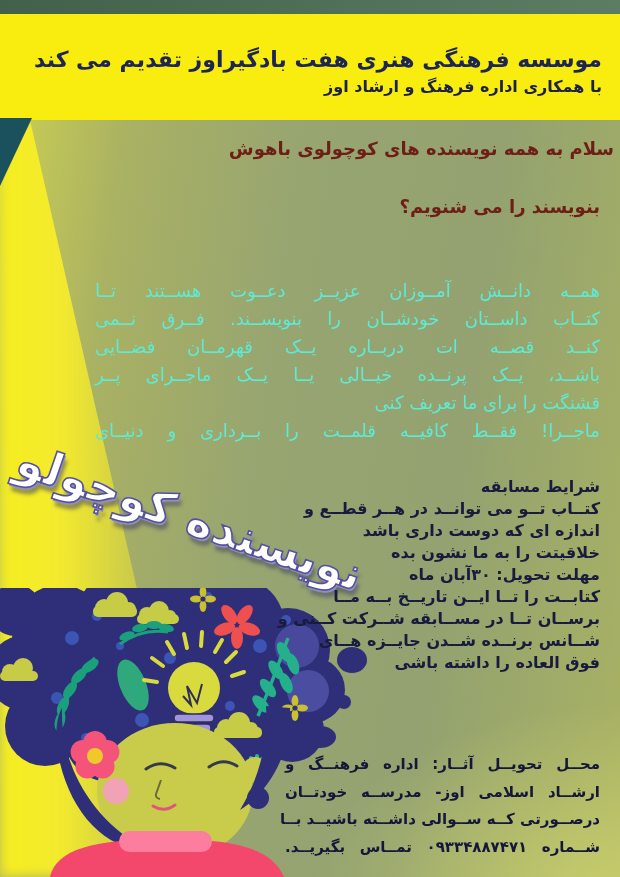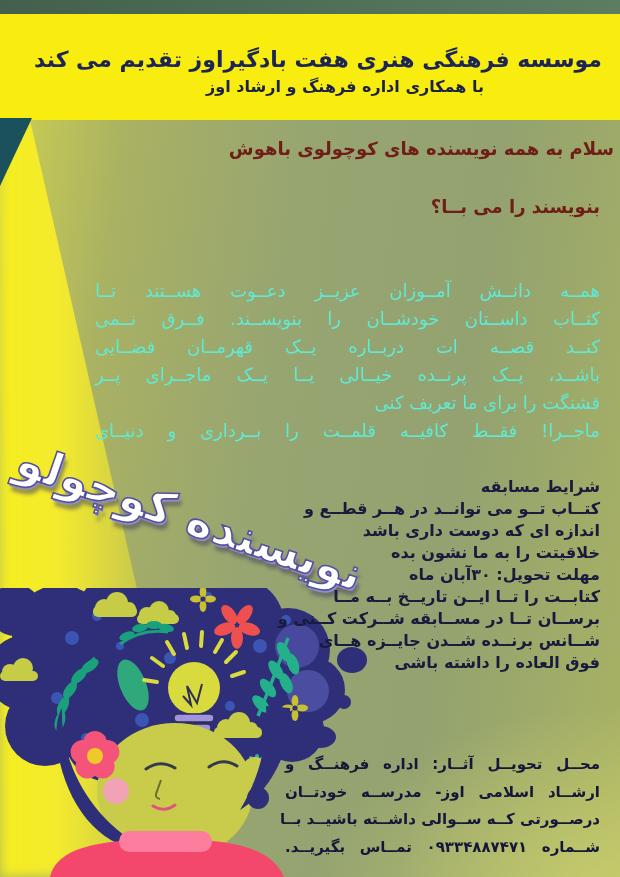--- a/index.html
+++ b/index.html
@@ -6,21 +6,21 @@
   .poster{
     position:relative; width:620px; height:877px; overflow:hidden;
     font-family:"DejaVu Sans", sans-serif; direction:rtl;
     margin:0 auto;
   }
   .abs{position:absolute;}
   
   .top-strip{left:0;top:0;width:620px;height:14px;
     background:linear-gradient(to right,#42604b,#5d7d63);}
   .band{left:0;top:14px;width:620px;height:120px;background:#f9ed0f;
-    text-align:center;padding:0 18px 0 88px;box-sizing:border-box;}
+    text-align:right;padding:0 18px 0 88px;box-sizing:border-box;}
   .band-l1{margin-top:33px;font-size:22px;font-weight:800;color:#1c2553;white-space:nowrap;}
   .band-l2{margin-top:5px;font-size:16px;font-weight:800;color:#1b2147;white-space:nowrap;letter-spacing:.5px;}
   
   .bg{left:0;top:120px;width:620px;height:757px;
     background:
       radial-gradient(ellipse 430px 270px at 100% 103%, rgba(205,210,110,.85), rgba(205,210,110,0) 72%),
       linear-gradient(98deg,#ccd051 0%,#a9b163 18%,#97a571 42%,#93a270 70%,#a9b263 100%);}
   .beam{left:0;top:120px;width:620px;height:757px;
     clip-path:polygon(30px 0px,-20px 60px,-20px 767px,205px 767px);
     background:linear-gradient(to right,#f6ee20 0px,#f3ea2e 60px,rgba(243,234,46,.55) 125px,rgba(243,234,46,0) 215px);
@@ -60,21 +60,21 @@
     <div class="band-l2">با همکاری اداره فرهنگ و ارشاد اوز</div>
   </div>
 
   <div class="abs bg"></div>
   <div class="abs beam"></div>
   <div class="abs tri"></div>
 
   <div class="abs greeting">سلام به همه نویسنده های کوچولوی باهوش</div>
 
   <div class="abs question">
-    <span class="ln">بنویسند را می بــا؟</span>
+    <span class="ln">بنویسند را می شنویم؟</span>
   </div>
 
   <div class="abs invitation">
     <span class="ln stretch">همــه دانــش آمــوزان عزیــز دعــوت هســتند تــا</span>
     <span class="ln stretch">کتــاب داســتان خودشــان را بنویســند. فــرق نــمی</span>
     <span class="ln stretch">کنــد قصــه ات دربــاره یــک قهرمــان فضــایی</span>
     <span class="ln stretch">باشــد، یــک پرنــده خیــالی یــا یــک ماجــرای پــر</span>
     <span class="ln">قشنگت را برای ما تعریف کنی</span>
     <span class="ln stretch">ماجــرا! فقــط کافیــه قلمــت را بــرداری و دنیــای</span>
   </div>

